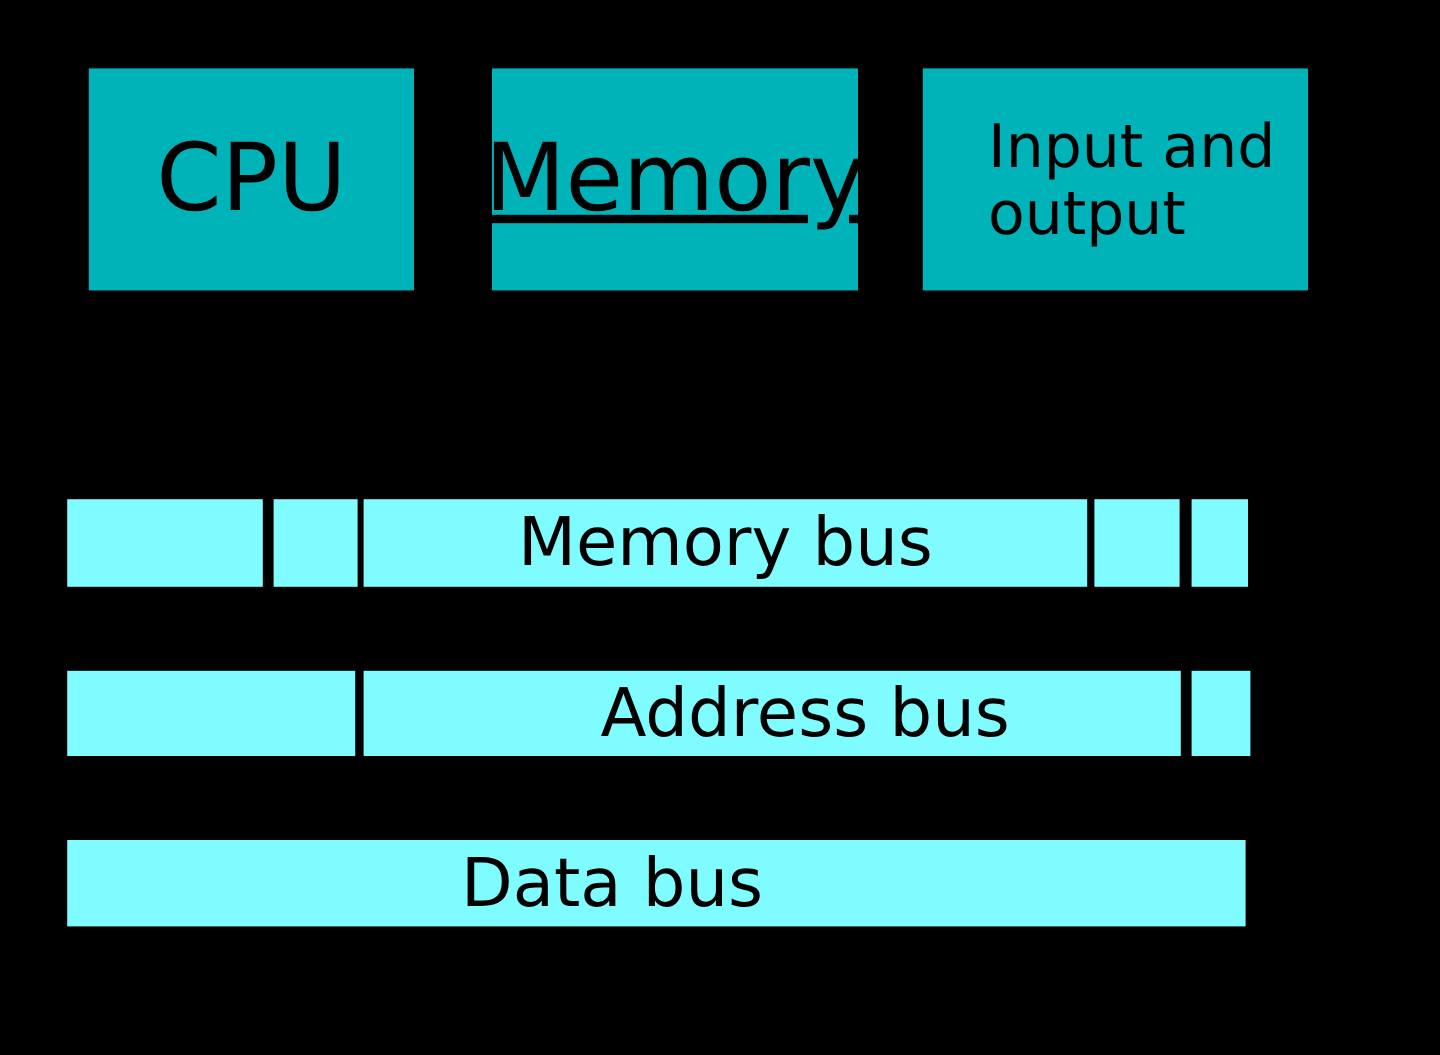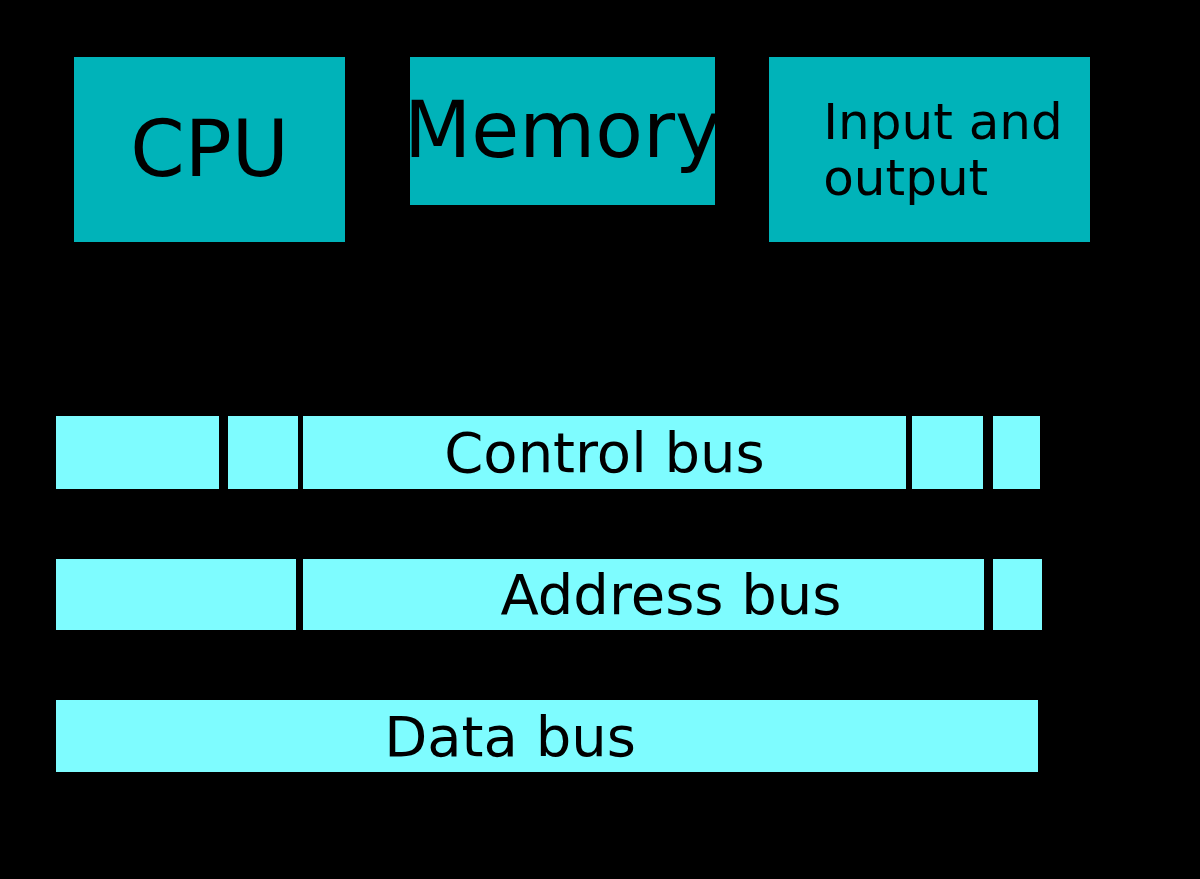--- a/index.html
+++ b/index.html
@@ -34,21 +34,21 @@
     font-size: 78px;
   }
   .component.left {
     justify-content: center;
     text-align: left;
     font-size: 50px;
     padding-left: 27px;
   }
 
   #cpu-box    { left: 74px;  top: 57px; width: 271px; height: 185px; }
-  #memory-box { left: 410px; top: 57px; width: 305px; height: 148px; }
+  #memory-box { left: 410px; top: 57px; width: 305px; height: 185px; text-decoration: underline; }
   #io-box     { left: 769px; top: 57px; width: 321px; height: 185px; }
 
   
   .bus-row {
     position: absolute;
     left: 0;
     width: 1200px;
   }
   #control-bus-row { top: 416px; height: 73px; }
   #address-bus-row { top: 559px; height: 71px; }
@@ -110,21 +110,21 @@
     <span>Input and
 output</span>
   </div>
 
   <div class="bus-row" id="control-bus-row">
     <div class="bus-segment" id="control-seg-0"></div>
     <div class="bus-segment" id="control-seg-1"></div>
     <div class="bus-segment" id="control-seg-2"></div>
     <div class="bus-segment" id="control-seg-3"></div>
     <div class="bus-segment" id="control-seg-4"></div>
-    <div class="bus-label" id="control-bus-label">Control bus</div>
+    <div class="bus-label" id="control-bus-label">Memory bus</div>
   </div>
 
   <div class="bus-row" id="address-bus-row">
     <div class="bus-segment" id="address-seg-0"></div>
     <div class="bus-segment" id="address-seg-1"></div>
     <div class="bus-segment" id="address-seg-2"></div>
     <div class="bus-label" id="address-bus-label">Address bus</div>
   </div>
 
   <div class="bus-row" id="data-bus-row">

